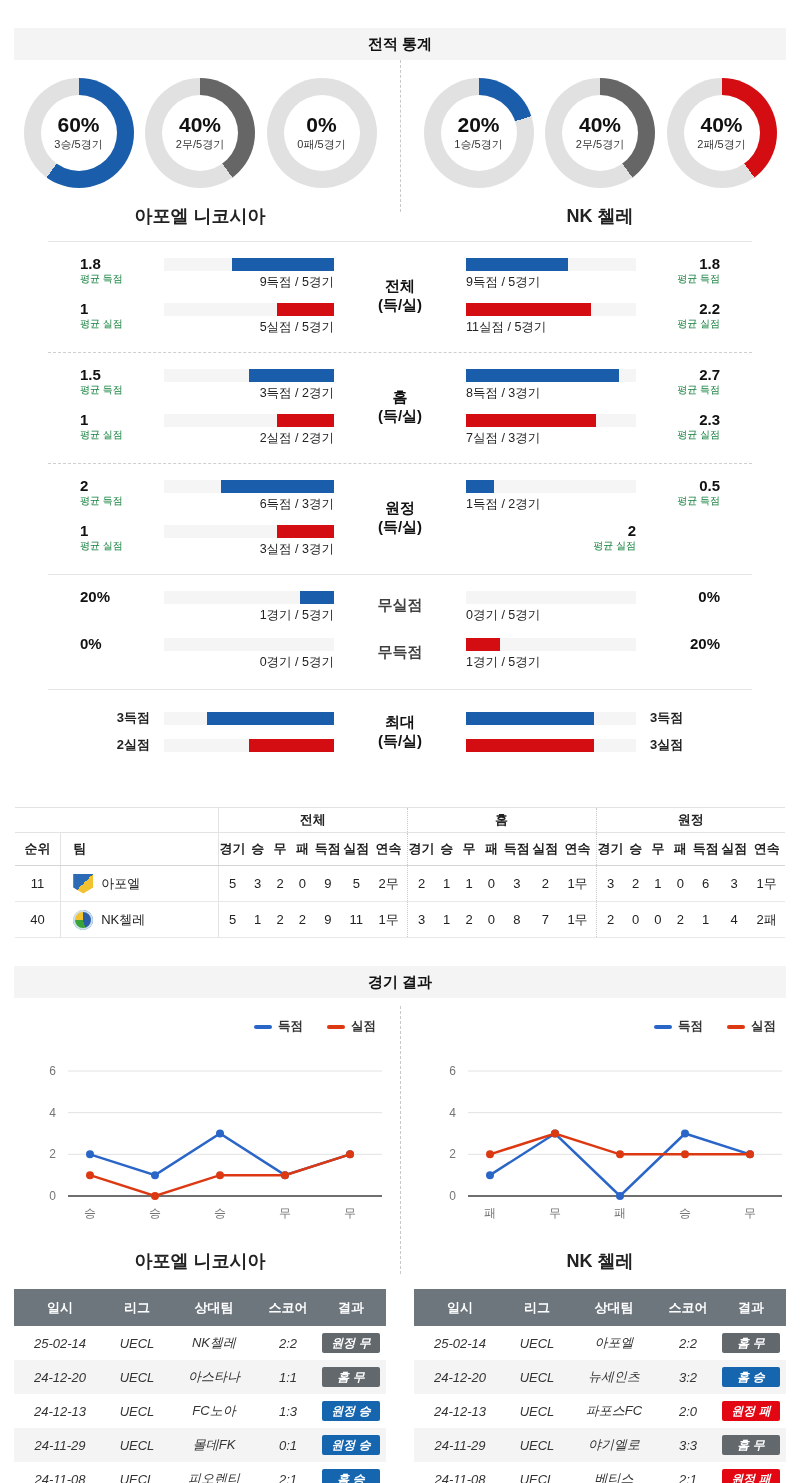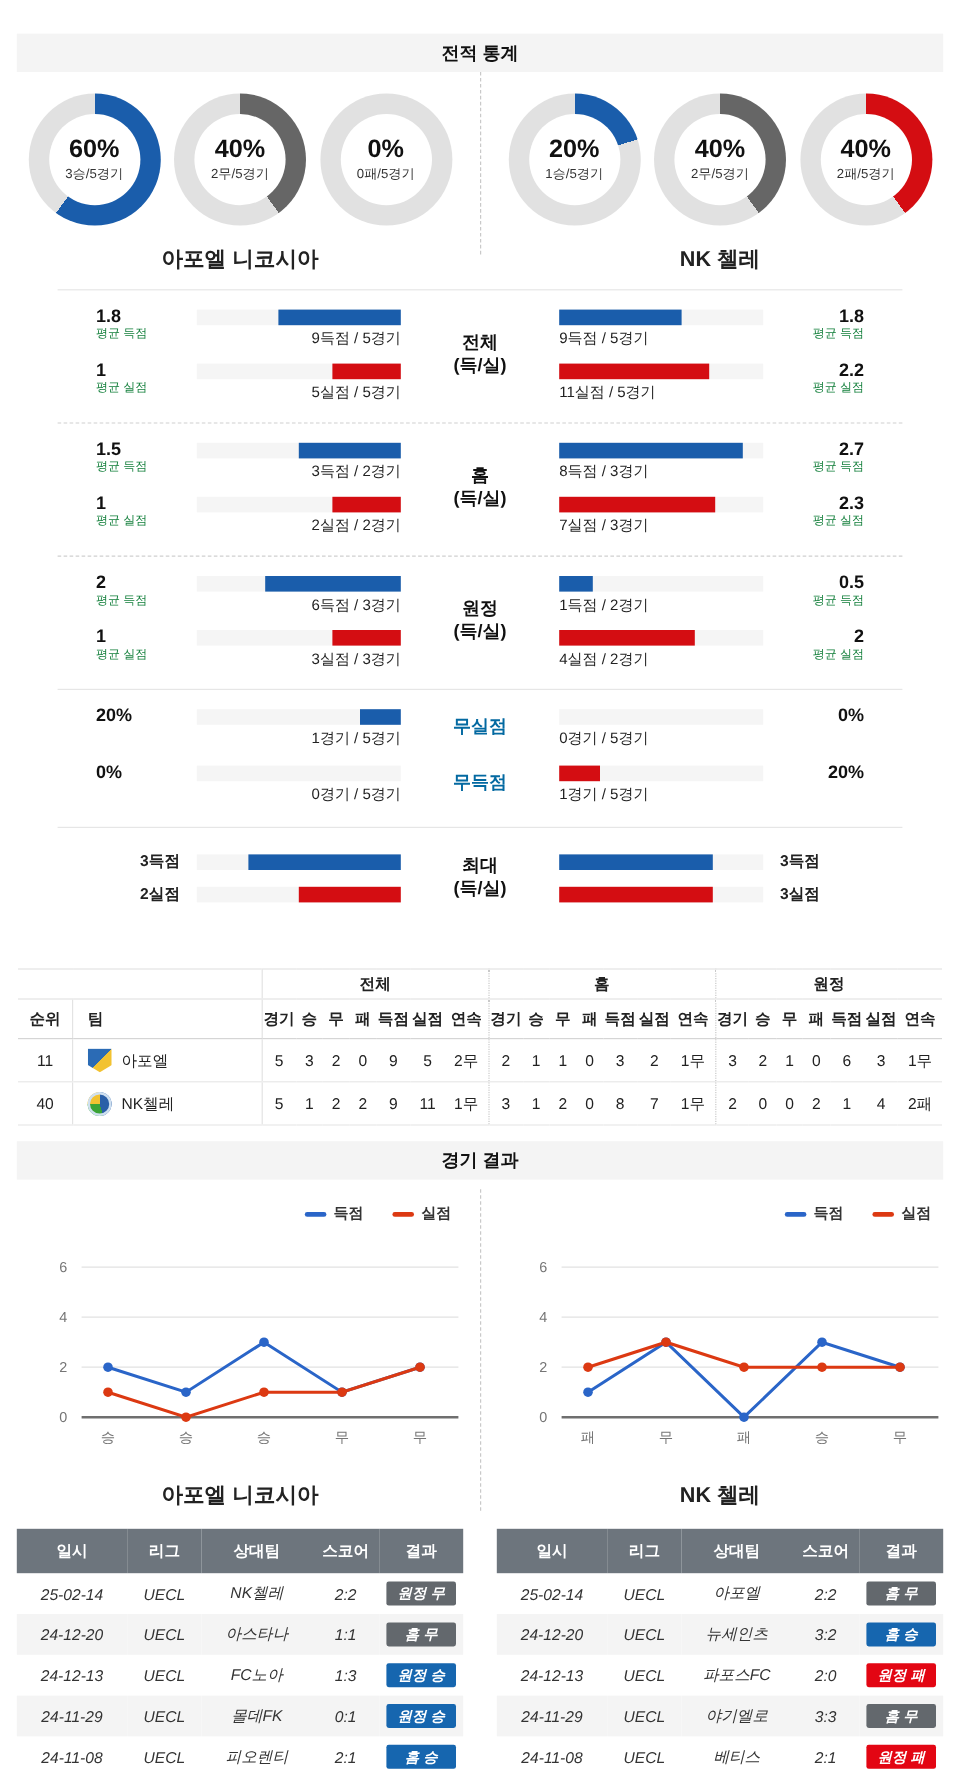--- a/index.html
+++ b/index.html
@@ -38,21 +38,21 @@
   .scol-val.r{text-align:right;}
   .sv{font-size:15px;font-weight:bold;line-height:16px;color:#111;}
   .sl{font-size:10px;color:#15803d;margin-top:0;line-height:14px;}
   .track{height:13px;background:#f5f5f5;display:flex;margin-top:2px;}
   .cb.l .track{justify-content:flex-end;}
   .fill{height:100%;}
   .bl{font-size:12.5px;color:#222;margin-top:4px;line-height:14px;}
   .cb.l .bl{text-align:right;}
   .cc{grid-column:3;grid-row:1 / span 2;align-self:center;text-align:center;
       font-size:15px;font-weight:bold;line-height:19px;color:#111;}
-  .cc1{grid-column:3;align-self:center;text-align:center;font-size:15px;font-weight:bold;color:#0369a1;}
+  .cc1{grid-column:3;align-self:center;text-align:center;font-size:15px;font-weight:bold;color:#404040;}
   .ssec.pct{row-gap:14px;padding:14px 0 20px;}
   .ssec.max{padding:20px 0 0;row-gap:12px;}
   .mlabel{font-size:13px;font-weight:bold;line-height:15px;align-self:center;}
   .mlabel.l{text-align:right;}
 
   
   .stand{margin:55px auto 0;border-collapse:collapse;width:770px;table-layout:fixed;border-top:1px solid #e3e3e3;}
   .stand th,.stand td{font-size:13px;text-align:center;padding:0;font-weight:normal;}
   .stand .gh th{height:24px;border-bottom:1px solid #e3e3e3;font-weight:bold;}
   .stand .ch th{height:32px;border-bottom:1px solid #d5d5d5;font-weight:bold;}
@@ -269,26 +269,20 @@
   </div>
   <div class="scol-val l">
     <div class="sv">1</div>
     <div class="sl">평균 실점</div>
   </div>
   <div class="cb l">
     <div class="track">
         <div class="fill" style="width: 33.3%; background: rgb(212, 13, 18);"></div>
       </div>
     <div class="bl">3실점 / 3경기</div>
-  </div>
-  <div class="cb r">
-    <div class="track">
-        <div class="fill" style="width: 66.7%; background: rgb(212, 13, 18);"></div>
-      </div>
-    <div class="bl">4실점 / 2경기</div>
   </div>
   <div class="scol-val r">
     <div class="sv">2</div>
     <div class="sl">평균 실점</div>
   </div>
 </div>
 
 <div class="sep-solid" style="margin-top:0;"></div>
 
 <div class="ssec pct">
@@ -482,21 +476,21 @@
       <td>0</td>
       <td>0</td>
       <td>2</td>
       <td>1</td>
       <td>4</td>
       <td>2패</td>
     </tr>
   </tbody>
 </table>
 
-<div class="section-bar" style="margin-top:13px;">
+<div class="section-bar" style="margin-top:28px;">
   <span>경기 결과</span>
 </div>
 
 <div class="results-area">
   <div class="vdash" style="top:8px;height:268px;"></div>
 
   <div class="half">
     <div class="legend">
       <span class="li">
         <span class="lmark" style="background:#2a65c8;"></span>

